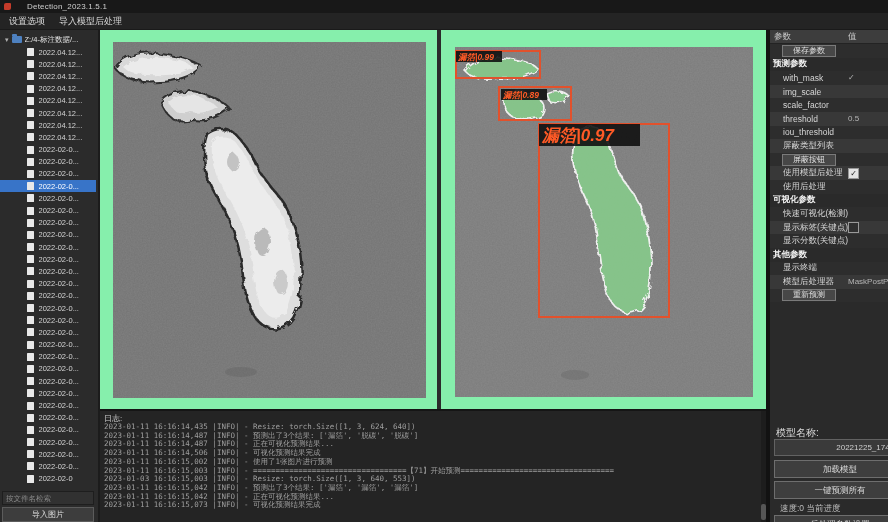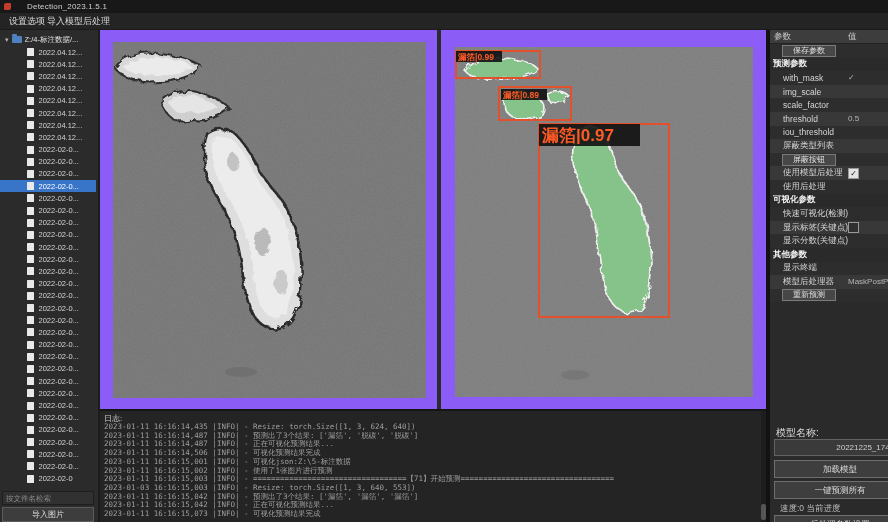--- a/index.html
+++ b/index.html
@@ -4,21 +4,21 @@
 <style>
   html,body{margin:0;padding:0;}
   body{width:888px;height:522px;overflow:hidden;background:#2b2b2b;
        font-family:"Liberation Sans",sans-serif;position:relative;-webkit-font-smoothing:antialiased;}
   
   .titlebar{position:absolute;left:0;top:0;width:100%;height:13px;background:#181818;
             display:flex;align-items:center;gap:16px;padding-left:4px;box-sizing:border-box;}
   .logo{width:7px;height:7px;background:#c43b2a;border-radius:2px 1px 2px 1px;}
   .title{font-size:8px;color:#cfcfcf;letter-spacing:.2px;}
   .menubar{position:absolute;left:0;top:13px;width:100%;height:17px;background:#242424;
-           display:flex;align-items:center;gap:2px;padding-left:9px;box-sizing:border-box;
+           display:flex;align-items:center;gap:14px;padding-left:9px;box-sizing:border-box;
            border-bottom:1px solid #1a1a1a;}
   .menu-item{font-size:9px;color:#d8d8d8;cursor:default;}
   
   .sidebar{position:absolute;left:0;top:30px;width:100px;bottom:0;background:#2b2b2b;
            border-right:2px solid #1c1c1c;box-sizing:border-box;}
   .tree{position:absolute;left:0;right:2px;top:3px;bottom:34px;overflow:hidden;}
   .tree-root{display:flex;align-items:center;height:13px;gap:3px;padding-left:5px;}
   .arrow{color:#b0b0b0;font-size:7px;line-height:7px;}
   .folder{width:10px;height:7px;background:#4e81c0;border-radius:1px;position:relative;flex:0 0 auto;}
   .folder::before{content:"";position:absolute;left:0;top:-2px;width:5px;height:2px;background:#4e81c0;border-radius:1px 1px 0 0;}
@@ -29,21 +29,21 @@
   .ficon{width:6.5px;height:8px;background:#e9e9e9;border-radius:0.5px;flex:0 0 auto;}
   .flabel{font-size:7.5px;color:#d4d4d4;white-space:nowrap;overflow:hidden;}
   .search-input{position:absolute;left:2px;right:4px;bottom:17px;height:12px;background:#313131;
                 border:1px solid #1e1e1e;color:#9a9a9a;font-size:7.5px;padding:0 3px;outline:none;}
   .search-input::placeholder{color:#8a8a8a;}
   .import-btn{position:absolute;left:2px;right:4px;bottom:0;height:15px;background:#3d3d3d;
               border:1px solid #5c5c5c;color:#dddddd;font-size:8px;padding:0;}
   
   .center{position:absolute;left:100px;top:30px;right:122px;bottom:0;background:#2b2b2b;}
   .panels{position:absolute;left:0;right:0;top:0;height:379px;display:flex;gap:4px;}
-  .panel{background:#8b5cf6;position:relative;}
+  .panel{background:#86efac;position:relative;font-style:italic;}
   .panel-left{width:337px;flex:0 0 auto;}
   .panel-right{flex:1;}
   .imgL{position:absolute;left:13px;top:12px;width:313px;height:356px;}
   .imgR{position:absolute;left:14px;top:17px;width:298px;height:350px;}
   .logbox{position:absolute;left:0;right:0;top:379px;bottom:0;background:#242424;
           border-top:2px solid #151515;padding:2px 0 0 4px;box-sizing:border-box;overflow:hidden;}
   .log-title{font-size:8px;color:#cfcfcf;height:10px;}
   .log-line{font-family:"DejaVu Sans Mono",monospace;font-size:7.5px;line-height:8.7px;
             color:#9f9f9f;white-space:pre;}
   .log-scroll{position:absolute;right:0;top:0;bottom:0;width:5px;background:#1d1d1d;}
@@ -316,21 +316,20 @@
     </div>
   </div>
 
   <div class="logbox">
     <div class="log-title">日志:</div>
     <div>
         <div class="log-line">2023-01-11 16:16:14,435 |INFO| - Resize: torch.Size([1, 3, 624, 640])</div>
         <div class="log-line">2023-01-11 16:16:14,487 |INFO| - 预测出了3个结果: ['漏箔', '脱碳', '脱碳']</div>
         <div class="log-line">2023-01-11 16:16:14,487 |INFO| - 正在可视化预测结果...</div>
         <div class="log-line">2023-01-11 16:16:14,506 |INFO| - 可视化预测结果完成</div>
-        <div class="log-line">2023-01-11 16:16:15,001 |INFO| - 可视化json:Z:\5-标注数据</div>
         <div class="log-line">2023-01-11 16:16:15,002 |INFO| - 使用了1张图片进行预测</div>
         <div class="log-line">2023-01-11 16:16:15,003 |INFO| - ==================================【71】开始预测==================================</div>
         <div class="log-line">2023-01-03 16:16:15,003 |INFO| - Resize: torch.Size([1, 3, 640, 553])</div>
         <div class="log-line">2023-01-11 16:16:15,042 |INFO| - 预测出了3个结果: ['漏箔', '漏箔', '漏箔']</div>
         <div class="log-line">2023-01-11 16:16:15,042 |INFO| - 正在可视化预测结果...</div>
         <div class="log-line">2023-01-11 16:16:15,073 |INFO| - 可视化预测结果完成</div>
       </div>
     <div class="log-scroll">
       <div class="log-thumb"></div>
     </div>

